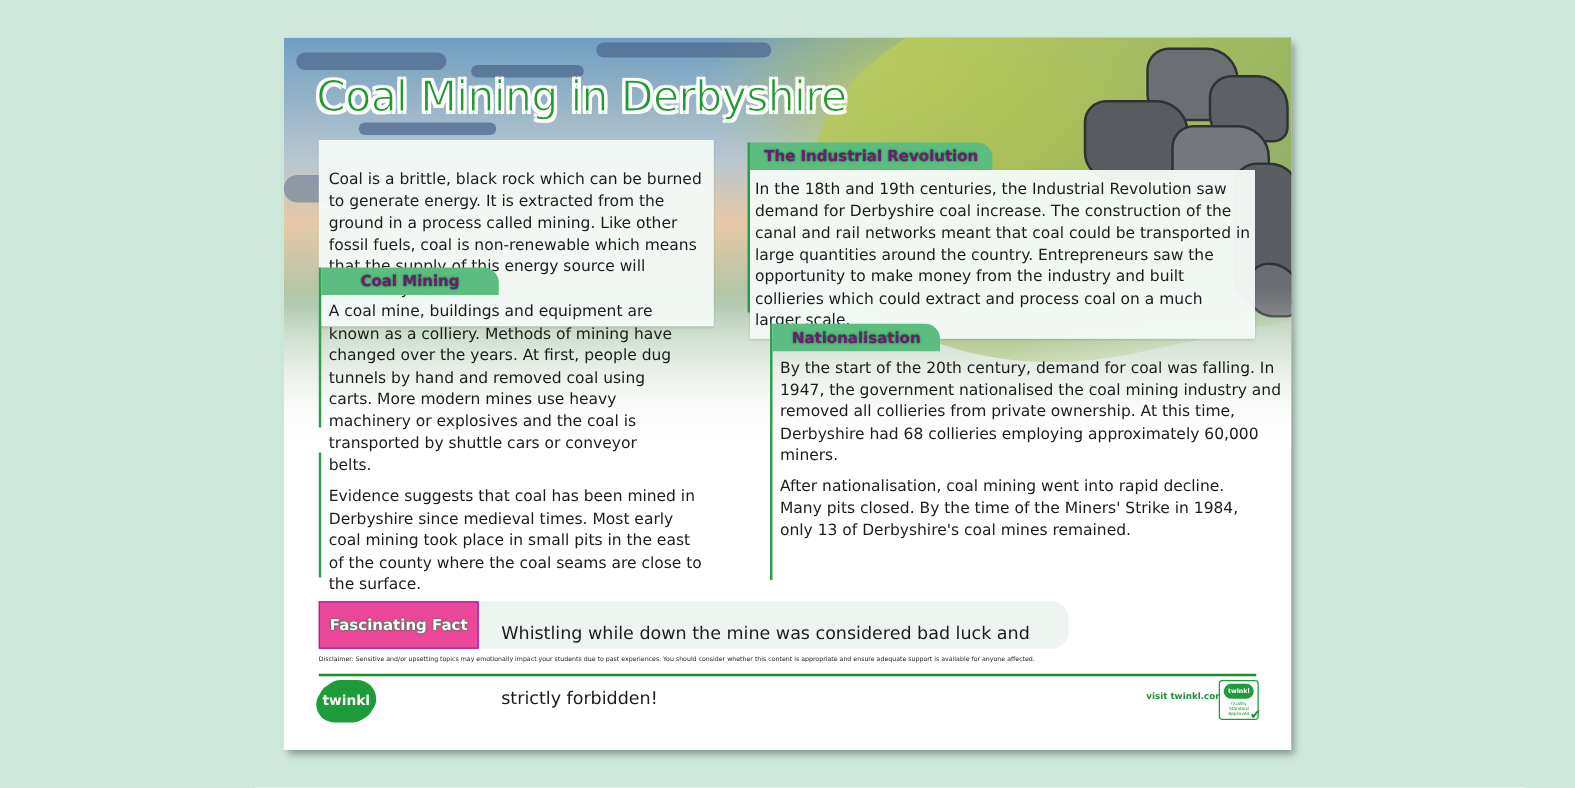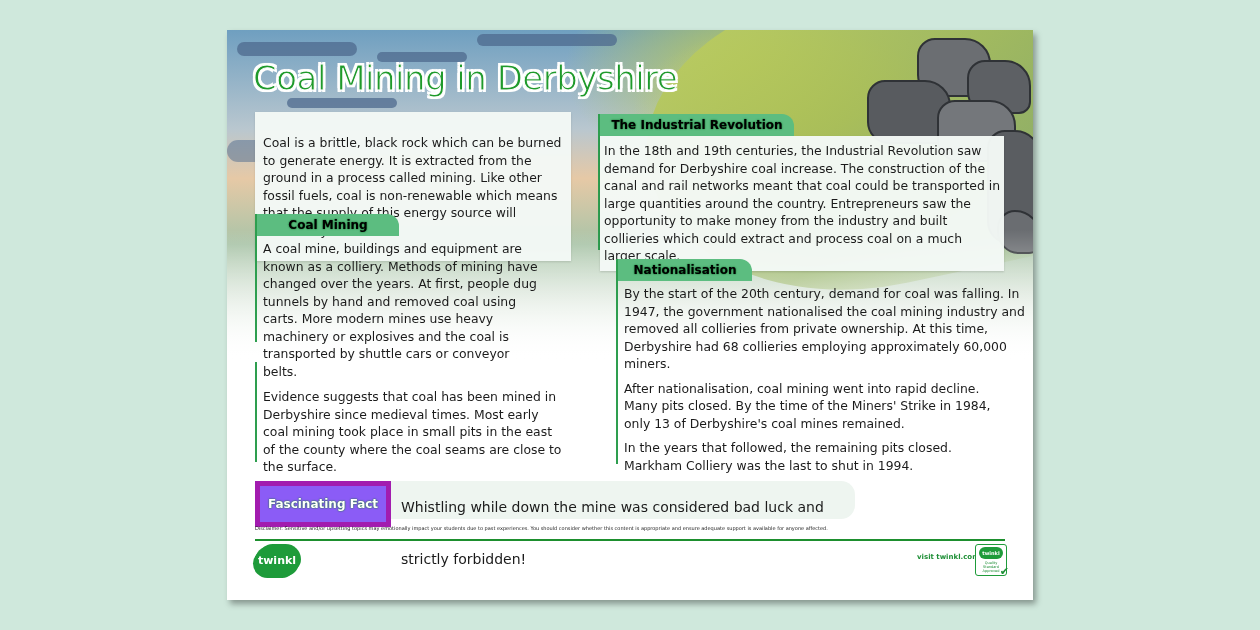--- a/index.html
+++ b/index.html
@@ -45,42 +45,42 @@
   .text { font-family: "DejaVu Sans", sans-serif; font-size: 12.4px; line-height: 17.5px; color: #1b1b1b; }
   .box {
     position: absolute; background: rgba(244,249,246,0.96);
     box-shadow: 0 1px 2px rgba(0,0,0,0.12);
   }
   .intro { left: 28px; top: 82px; width: 300px; padding: 22px 8px; }
   .section { position: absolute; border-left: 2px solid #2e9e4f; }
   .tab {
     position: absolute; left: 0; top: 0; height: 22px; width: 140px;
     background: #5cbd80; border-radius: 0 12px 0 0;
-    color: #000000; font-weight: bold; font-size: 12px; line-height: 22px;
+    color: #701a75; font-weight: bold; font-size: 12px; line-height: 22px;
     text-align: center; text-shadow: 0 0 2px #1e7a3a, 0 0 1px #1e7a3a;
   }
   .section .body { position: absolute; left: 6px; top: 26px; }
   .ir { left: 371px; top: 84px; width: 408px; height: 136px; }
   .ir .tab { width: 194px; }
   .ir .body { left: 0; top: 22px; width: 396px; padding: 6px 4px; background: rgba(244,249,246,0.97); box-shadow: 0 1px 2px rgba(0,0,0,0.15); }
   .cm { left: 28px; top: 184px; width: 300px; height: 128px; }
   .cm .tab { width: 142px; }
   .eh { left: 28px; top: 332px; width: 300px; height: 100px; }
   .eh .tab { width: 146px; }
   .nat { left: 369px; top: 229px; width: 420px; height: 205px; margin-left: 20px; }
   .nat .tab { width: 134px; }
   .nat .body { width: 410px; }
   .para { margin: 0 0 7px 0; }
   .fact {
     position: absolute; left: 28px; top: 451px; width: 600px; height: 38px;
     background: #eef5f0; border-radius: 0 14px 14px 0;
   }
   .fact-label {
     position: absolute; left: 0; top: 0; width: 126px; height: 36px;
-    background: #8b5cf6; border: 5px solid #a21caf;
+    background: #ec4899; border: 1px solid #a21caf;
     color: #fff; font-weight: bold; font-size: 12px; line-height: 36px; text-align: center;
     text-shadow: 0 0 2px #1e7a3a, 0 0 1px #1e7a3a;
   }
   .fact-text { position: absolute; left: 146px; top: 0; line-height: 52px; font-size: 14px; color: #1b1b1b; }
   .disclaimer {
     position: absolute; left: 28px; top: 495px; width: 760px;
     font-size: 5px; color: #222; white-space: nowrap; overflow: hidden;
   }
   .rule { position: absolute; left: 28px; top: 509px; width: 750px; height: 2px; background: #1d8f2e; }
   .logo {
@@ -133,21 +133,20 @@
 
   <div class="section eh">
     <div class="body text" style="width:300px;">Evidence suggests that coal has been mined in Derbyshire since medieval times. Most early coal mining took place in small pits in the east of the county where the coal seams are close to the surface.</div>
   </div>
 
   <div class="section nat">
     <div class="tab">Nationalisation</div>
     <div class="body text">
       <p class="para">By the start of the 20th century, demand for coal was falling. In 1947, the government nationalised the coal mining industry and removed all collieries from private ownership. At this time, Derbyshire had 68 collieries employing approximately 60,000 miners.</p>
       <p class="para" style="width:370px;">After nationalisation, coal mining went into rapid decline. Many pits closed. By the time of the Miners' Strike in 1984, only 13 of Derbyshire's coal mines remained.</p>
-      <p class="para" style="width:370px;">In the years that followed, the remaining pits closed. Markham Colliery was the last to shut in 1994.</p>
     </div>
   </div>
 
   <div class="fact">
     <div class="fact-label">Fascinating Fact</div>
     <div class="fact-text">Whistling while down the mine was considered bad luck and strictly forbidden!</div>
   </div>
 
   <div class="disclaimer">Disclaimer: Sensitive and/or upsetting topics may emotionally impact your students due to past experiences. You should consider whether this content is appropriate and ensure adequate support is available for anyone affected.</div>
   <div class="rule"></div>

